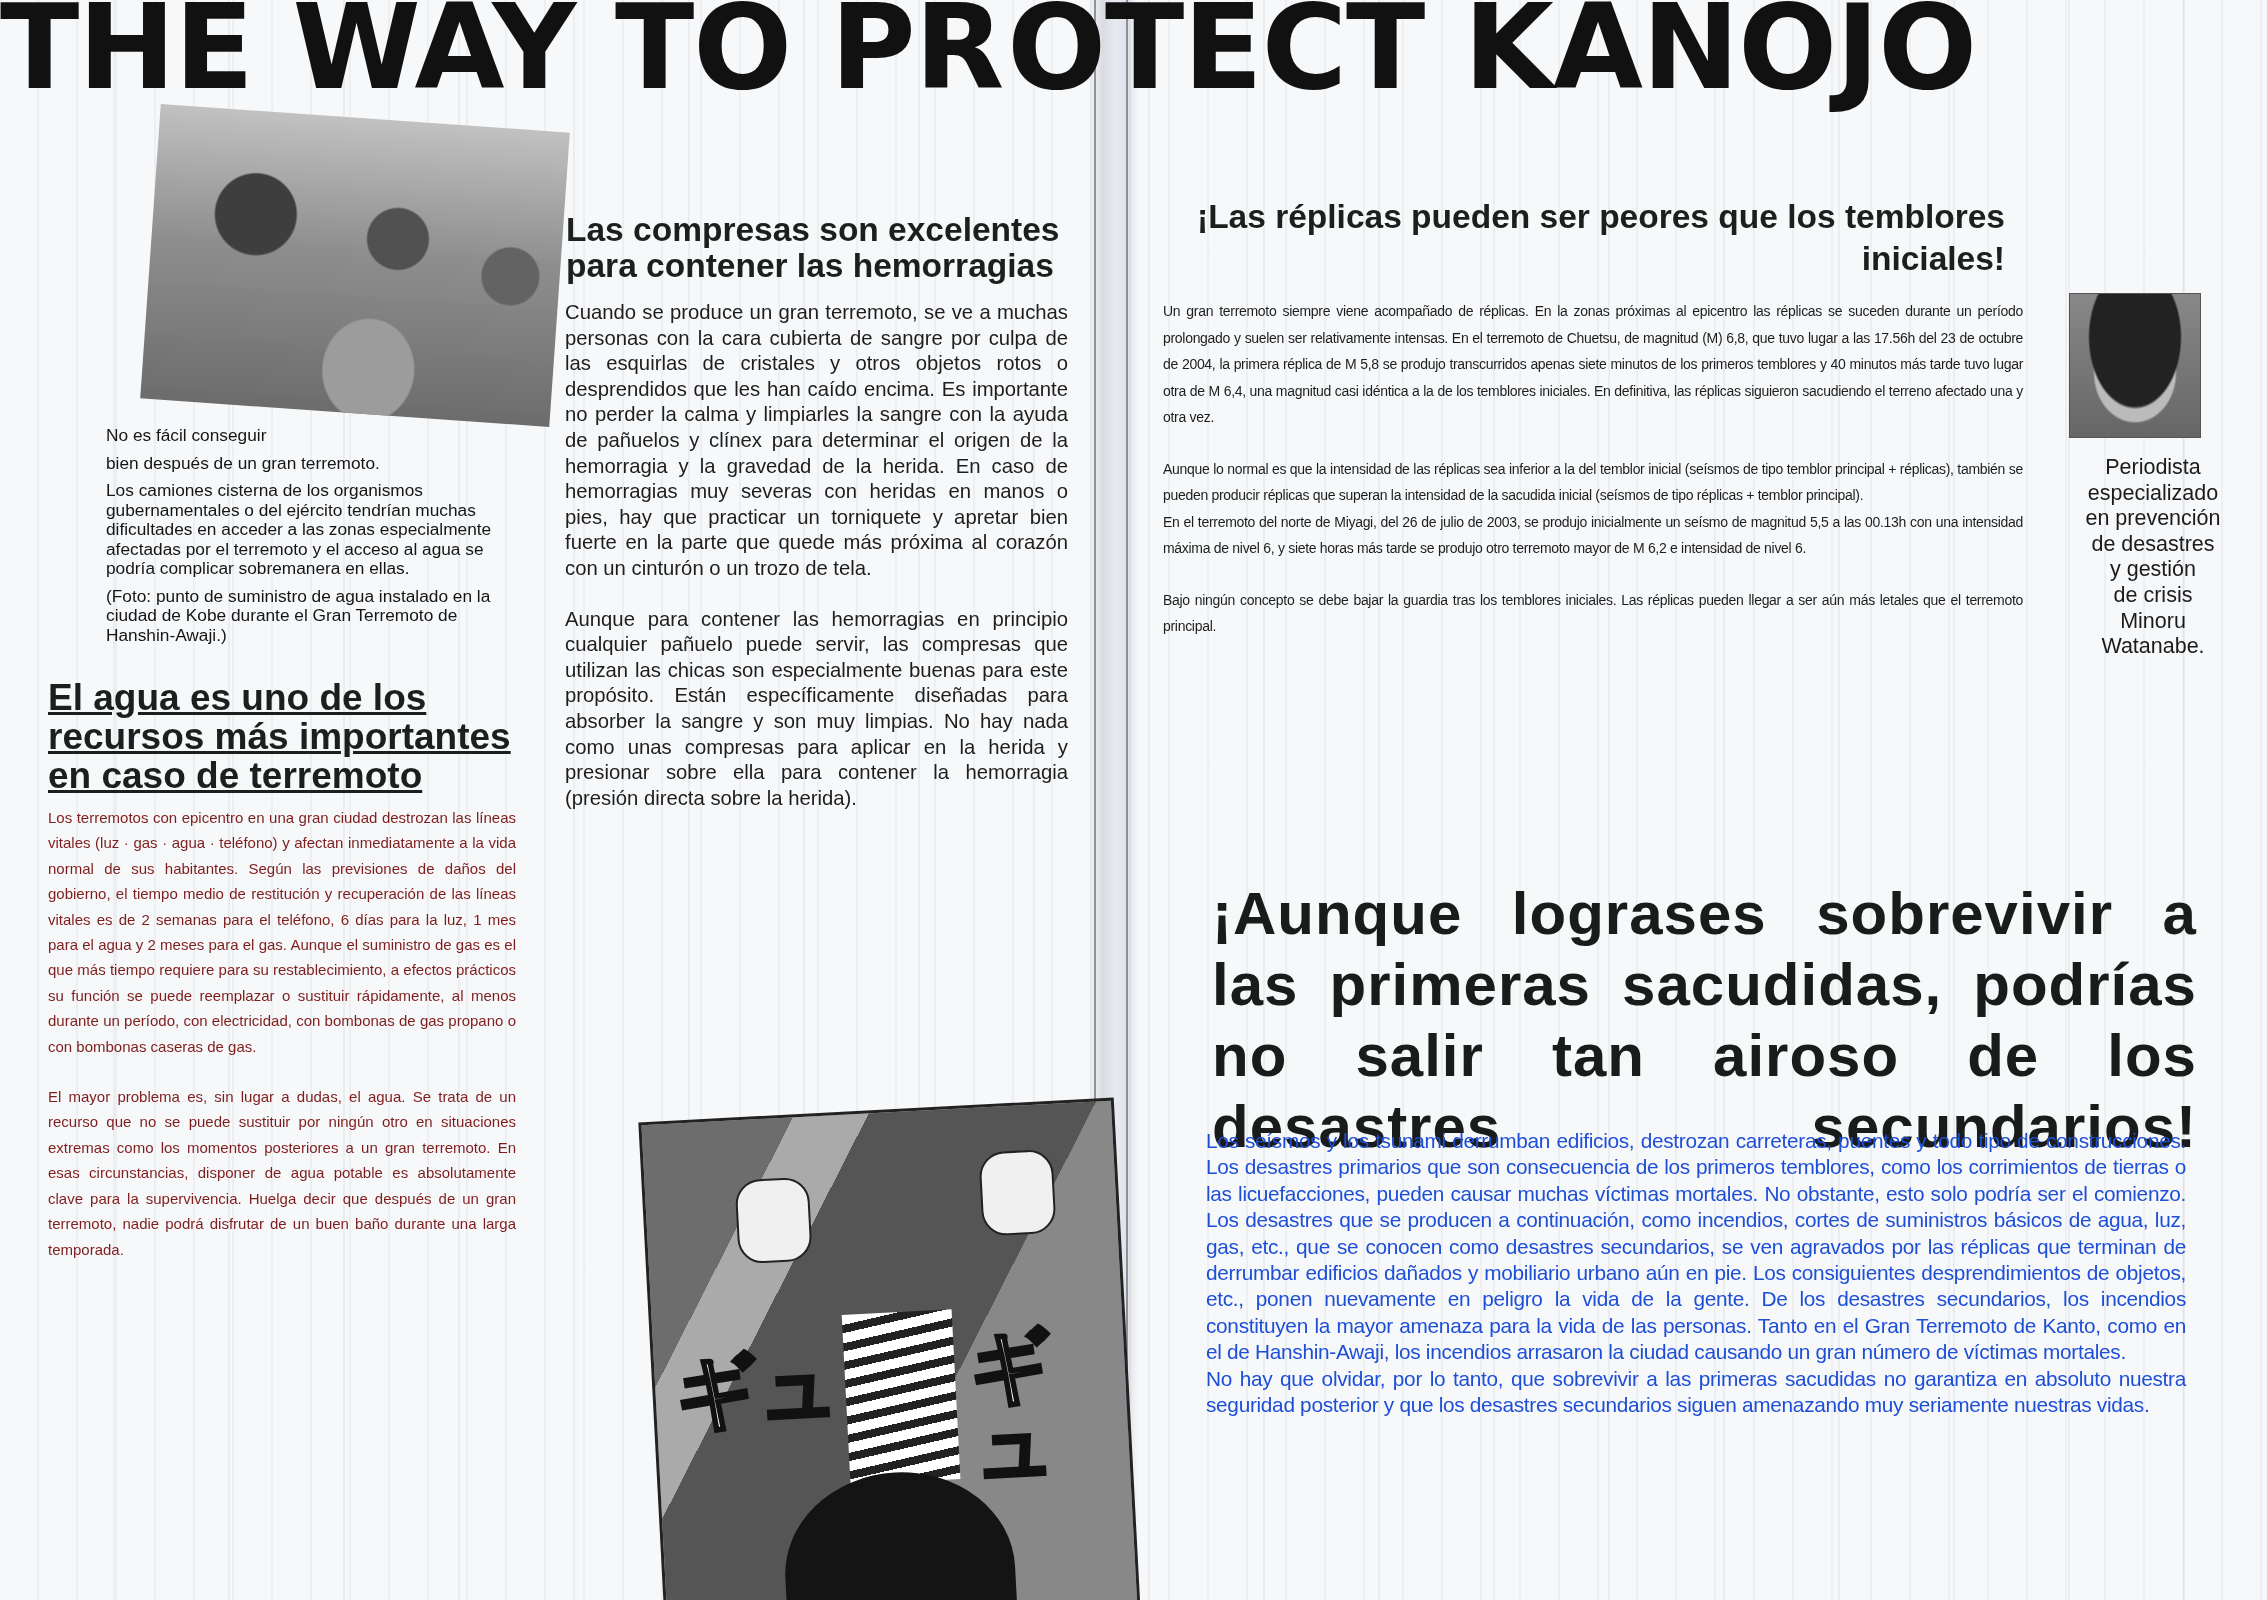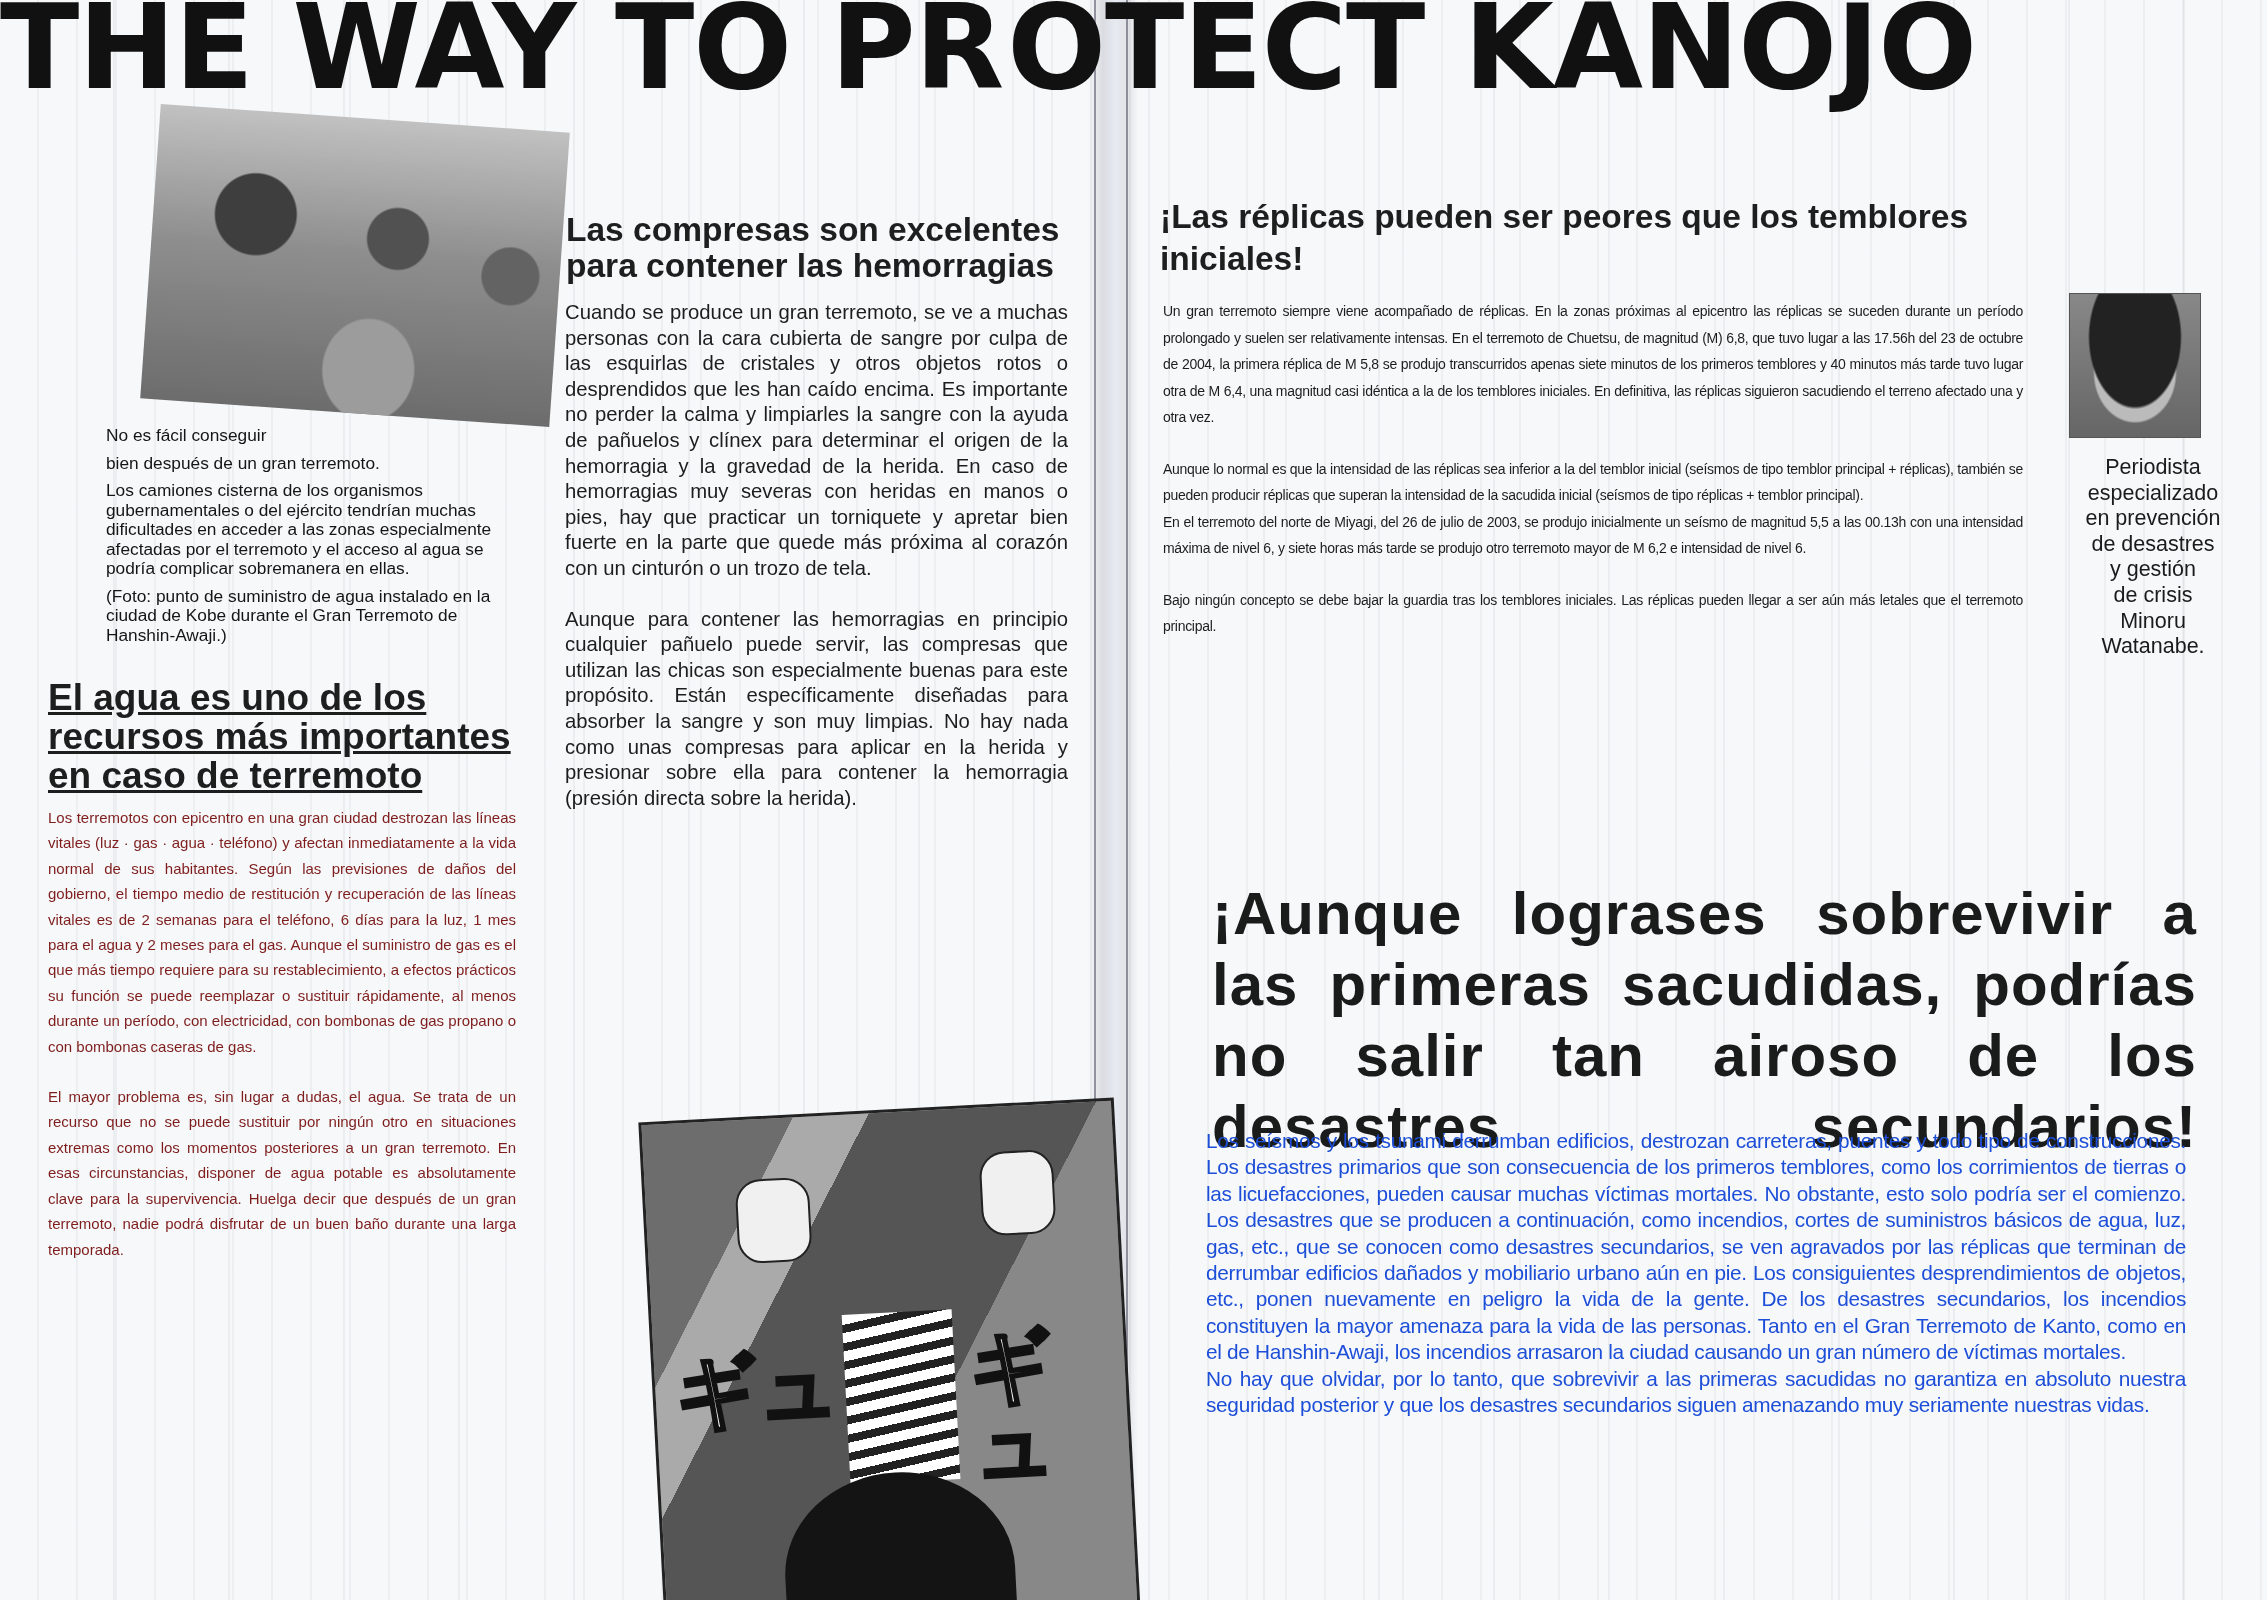--- a/index.html
+++ b/index.html
@@ -72,21 +72,21 @@
   }
   .manga .fist { position:absolute; width:70px; height:80px; background:#f0f0f0; border:2px solid #222; border-radius:25px; }
   .manga .sfx {
     position:absolute; font-family:"DejaVu Sans", sans-serif; font-weight:bold;
     font-size:80px; color:#fff; -webkit-text-stroke:3px #111; line-height:1;
   }
   .manga .head { position:absolute; left:120px; top:360px; width:230px; height:200px; background:#141414; border-radius:50% 50% 0 0; }
   .manga .neck { position:absolute; left:190px; top:200px; width:110px; height:170px; background:repeating-linear-gradient(170deg, #fff 0 10px, #222 10px 18px); }
   .h-right {
     position:absolute; left:1160px; top:196px; width:845px;
-    font-size:33.5px; line-height:42px; font-weight:bold; color:#1c1f1e; text-align:left; margin:0;
+    font-size:33.5px; line-height:42px; font-weight:bold; color:#1c1f1e; text-align:right; margin:0;
   }
   .body-right {
     position:absolute; left:1163px; top:298px; width:860px;
     font-size:14px; line-height:26.5px; text-align:justify; color:#1d1d1d;
     letter-spacing:-0.3px;
   }
   .portrait {
     position:absolute; left:2069px; top:293px; width:130px; height:143px;
     background:
       radial-gradient(ellipse at 50% 30%, #222 0 45px, transparent 47px),

